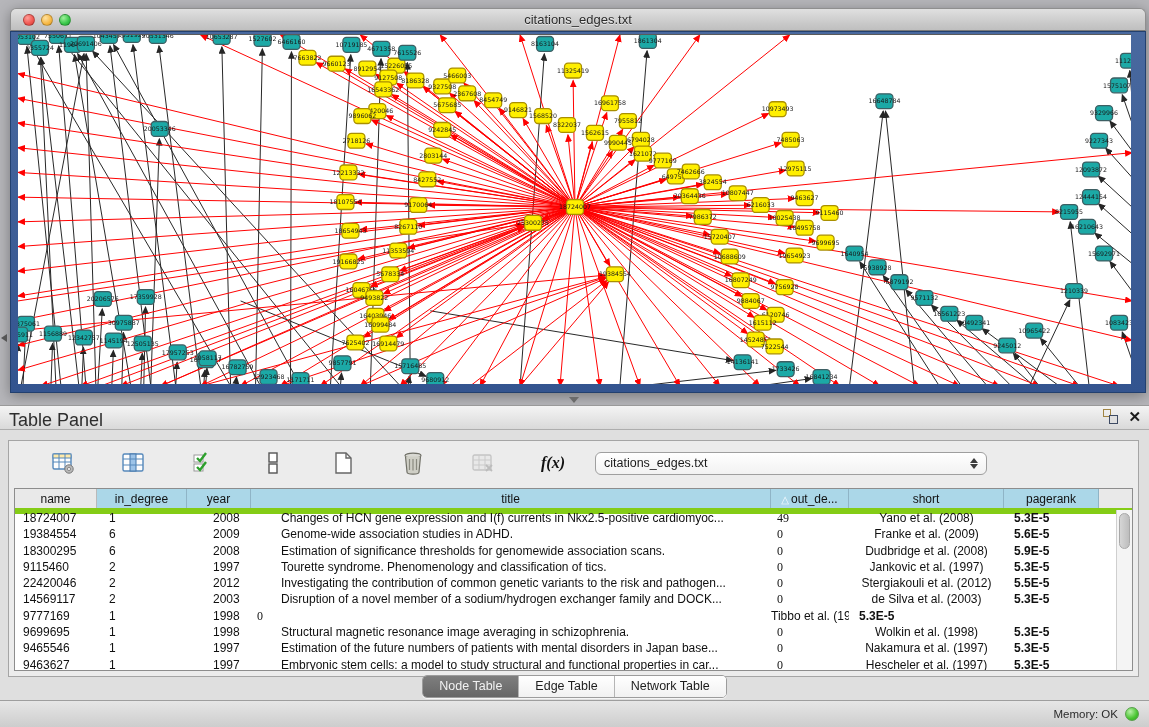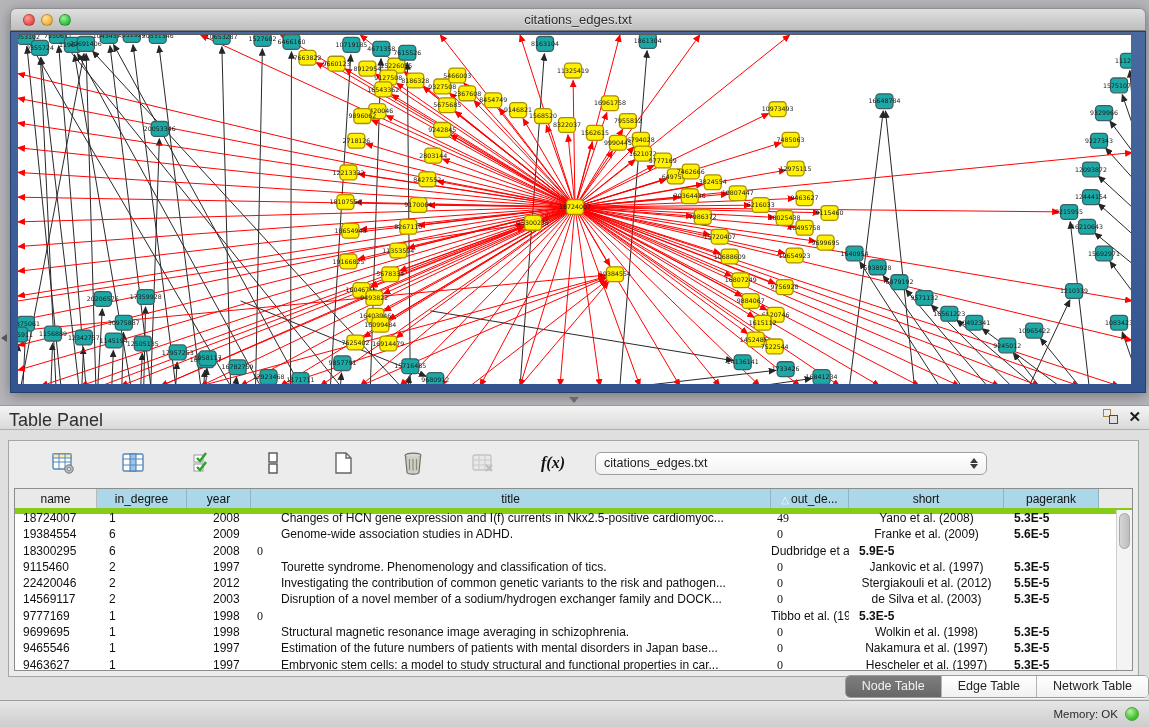--- a/index.html
+++ b/index.html
@@ -74,21 +74,21 @@
   .td.c0 { padding-left:8px; }
   .td.c1 { padding-left:12px; }
   .td.c2 { padding-left:26px; }
   .td.c3 { padding-left:30px; }
   .td.c4 { padding-left:6px;font-family:Liberation Serif, serif; }
   .td.c5 { text-align:center; }
   .td.c6 { padding-left:10px;font-weight:bold; }
   .vscroll { position:absolute; right:0; top:21px; bottom:0; width:16px; background:#f4f4f4; border-left:1px solid #cfcfcf; }
   .vthumb { position:absolute; left:2px; right:2px; top:3px; height:36px; background:linear-gradient(90deg,#d6d6d6,#bdbdbd); border:1px solid #a8a8a8; border-radius:6px; }
 
-  .tabs-bar { position:absolute; left:0; right:0; top:269px; display:flex; justify-content:flex-end; }
+  .tabs-bar { position:absolute; left:0; right:0; top:269px; display:flex; justify-content:center; }
   .tab-group { display:flex; border:1px solid #9c9c9c; border-radius:5px; overflow:hidden;
     background:#fdfdfd; box-shadow:0 1px 0 rgba(255,255,255,.7); }
   .tab { padding:3px 16px 4px; font-size:12.5px; color:#1d1d1d; border-right:1px solid #b5b5b5; background:linear-gradient(#ffffff,#f1f1f1); }
   .tab:last-child { border-right:none; }
   .tab.active { background:linear-gradient(#7e7e7e,#676767); color:#f2f2f2; }
 
   .status-bar { position:absolute; left:0; right:0; bottom:0; height:27px;
     background:linear-gradient(#e6e6e6,#cdcdcd); border-top:1px solid #9e9e9e;
     display:flex; align-items:center; justify-content:flex-end; padding-right:10px; gap:7px; }
   .mem-label { font-size:11.5px; color:#2b2b2b; }
@@ -945,20 +945,21 @@
             <div class="td c2">2009</div>
             <div class="td c3">Genome-wide association studies in ADHD.</div>
             <div class="td c4">0</div>
             <div class="td c5">Franke et al. (2009)</div>
             <div class="td c6">5.6E-5</div>
           </div>
           <div class="trow">
             <div class="td c0">18300295</div>
             <div class="td c1">6</div>
             <div class="td c2">2008</div>
+            <div class="td c3">Estimation of significance thresholds for genomewide association scans.</div>
             <div class="td c4">0</div>
             <div class="td c5">Dudbridge et al. (2008)</div>
             <div class="td c6">5.9E-5</div>
           </div>
           <div class="trow">
             <div class="td c0">9115460</div>
             <div class="td c1">2</div>
             <div class="td c2">1997</div>
             <div class="td c3">Tourette syndrome. Phenomenology and classification of tics.</div>
             <div class="td c4">0</div>

